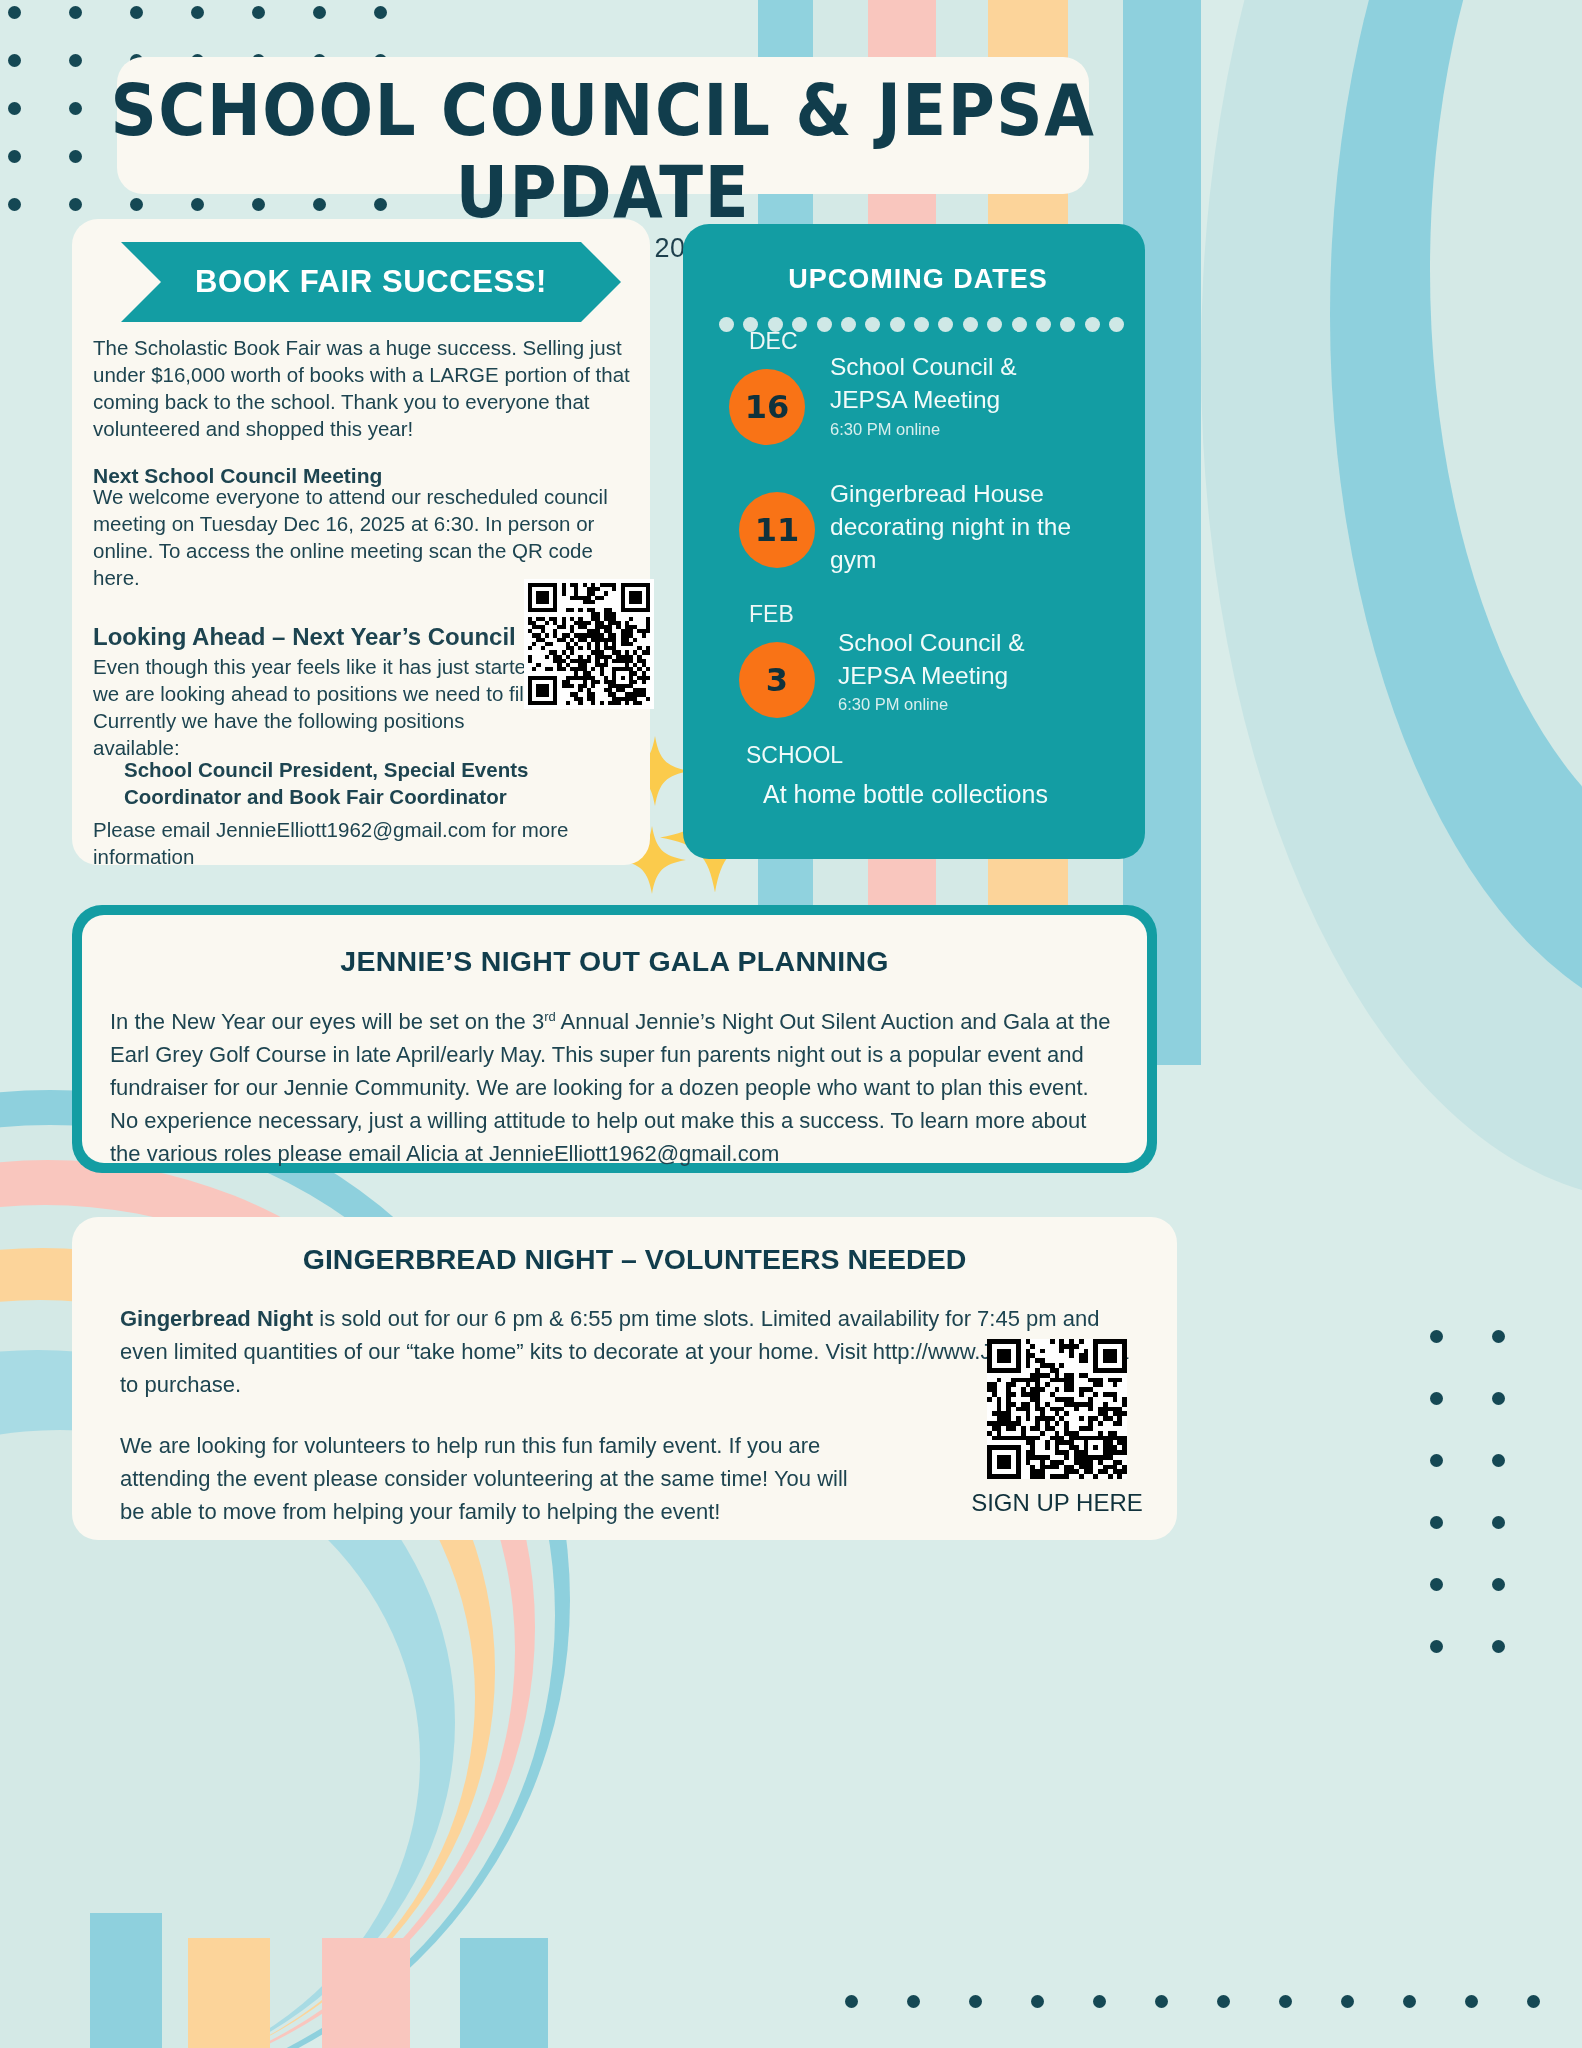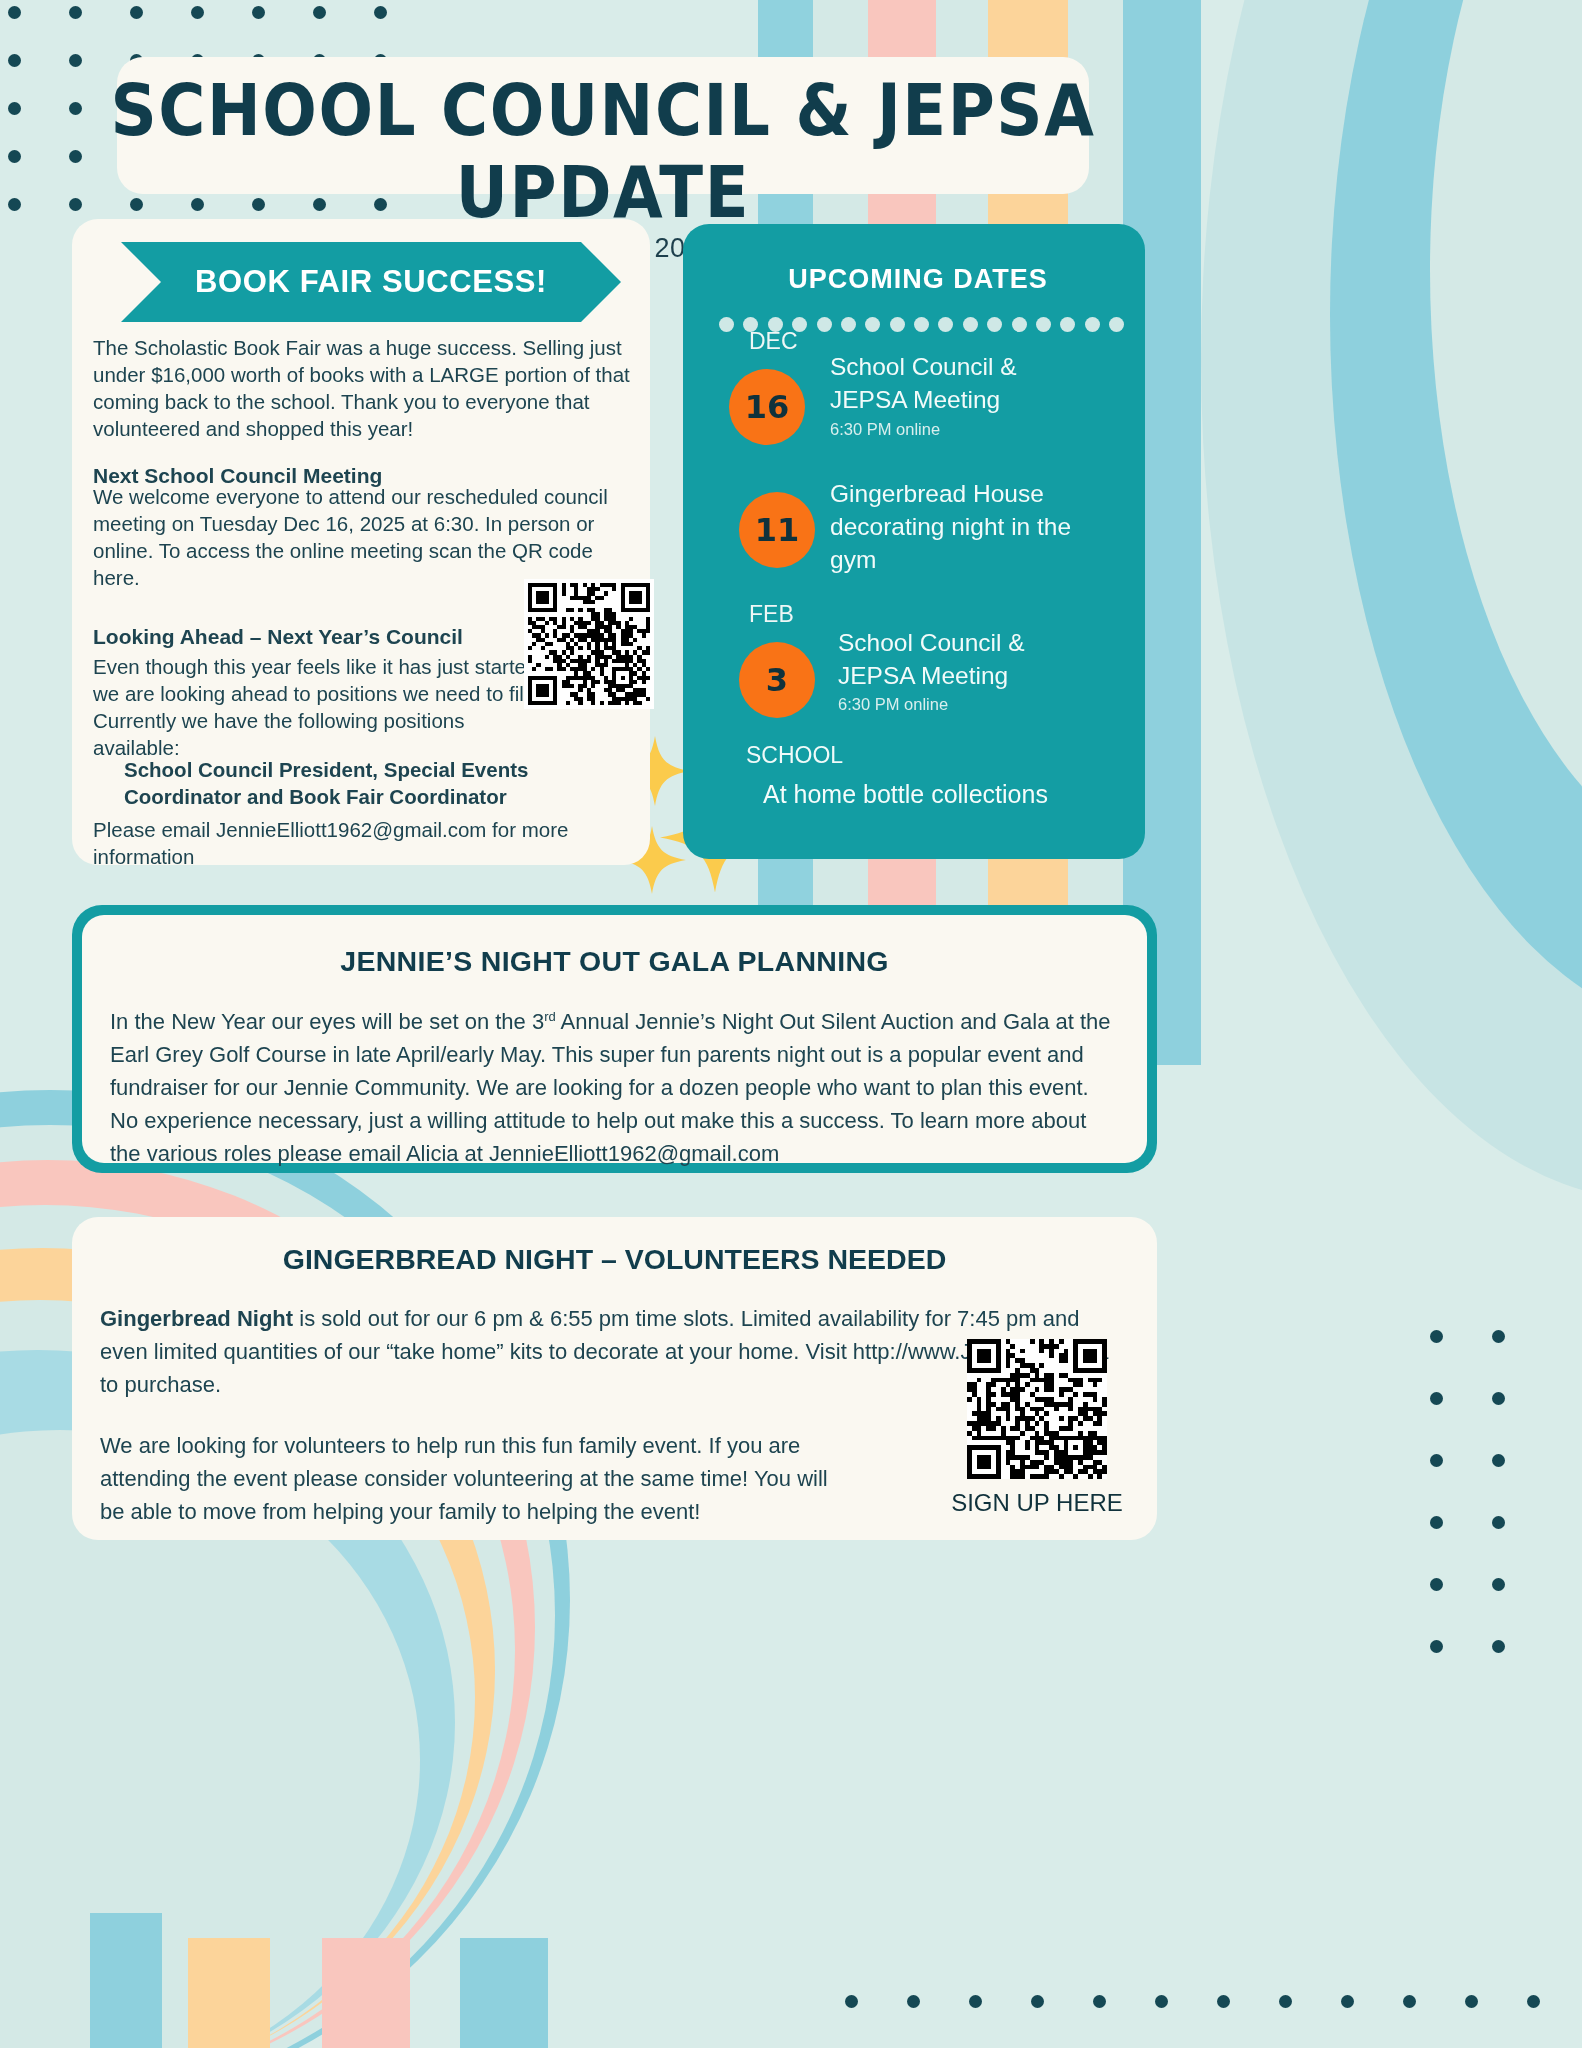--- a/index.html
+++ b/index.html
@@ -66,21 +66,21 @@
   #ongoing-txt{position:absolute;left:80px;top:556px;color:#f4fcfb;font-size:25px;}
 
   
   #gala-outer{position:absolute;left:72px;top:905px;width:1085px;height:268px;background:#139da3;border-radius:30px;}
   #gala-card{position:absolute;left:10px;top:10px;width:1065px;height:248px;background:#faf8f1;border-radius:22px;}
   #gala-title{text-align:center;color:#113d4c;font-size:28.5px;font-weight:bold;letter-spacing:.3px;padding-top:30px;}
   #gala-body{color:#1d4450;font-size:22px;line-height:33px;padding:22px 28px 0 28px;}
   sup{font-size:13px;vertical-align:super;}
 
   
-  #gb-card{left:72px;top:1217px;width:1085px;height:323px;}
+  #gb-card{left:72px;top:1217px;width:1085px;height:323px;padding-left:20px;}
   #gb-title{text-align:center;color:#113d4c;font-size:28.5px;font-weight:bold;padding-top:26px;}
   #gb-p1{color:#1d4450;font-size:22px;line-height:33px;padding:26px 28px 0 28px;}
   #gb-p2{color:#1d4450;font-size:22px;line-height:33px;padding:28px 300px 0 28px;}
   #qr-right{position:absolute;right:50px;top:122px;width:140px;height:140px;background:#fff;}
   #signup-lab{position:absolute;right:20px;top:272px;width:200px;text-align:center;color:#10323c;font-size:24px;}
 
   .qrsvg{display:block;width:100%;height:100%;}
 </style>
 </head>
 <body>
@@ -202,21 +202,21 @@
 <div class="card" id="left-card">
   <div id="bookfair-banner">
     <span>BOOK FAIR SUCCESS!</span>
   </div>
 
   <div class="ltxt" style="top:115px;width:537px;">The Scholastic Book Fair was a huge success. Selling just under $16,000 worth of books with a LARGE portion of that coming back to the school. Thank you to everyone that volunteered and shopped this year!</div>
 
   <div class="ltxt" style="top:243px;font-weight:bold;font-size:21px;">Next School Council Meeting</div>
   <div class="ltxt" style="top:264px;width:520px;">We welcome everyone to attend our rescheduled council meeting on Tuesday Dec 16, 2025 at 6:30. In person or online. To access the online meeting scan the QR code here.</div>
 
-  <div class="ltxt" style="top:404px;font-weight:bold;font-size:21px;">Looking Ahead – Next Year’s Council</div>
+  <div class="ltxt" style="top:404px;font-weight:bold;font-size:24px;">Looking Ahead – Next Year’s Council</div>
   <div class="ltxt" style="top:434px;width:460px;">Even though this year feels like it has just started we are looking ahead to positions we need to fill. Currently we have the following positions available:</div>
   <div class="ltxt indent" style="top:537px;width:480px;margin-left:0;left:52px;">School Council President, Special Events Coordinator and Book Fair Coordinator</div>
   <div class="ltxt" style="top:597px;width:515px;">Please email JennieElliott1962@gmail.com for more information</div>
 
   <div id="qr-left">
     <svg class="qrsvg" viewBox="0 0 29 29" shape-rendering="crispEdges">
       <rect width="29" height="29" fill="#fff"></rect>
       <g fill="#000" id="qrA">
           <rect x="0" y="0" width="1" height="1"></rect>
           <rect x="1" y="0" width="1" height="1"></rect>

